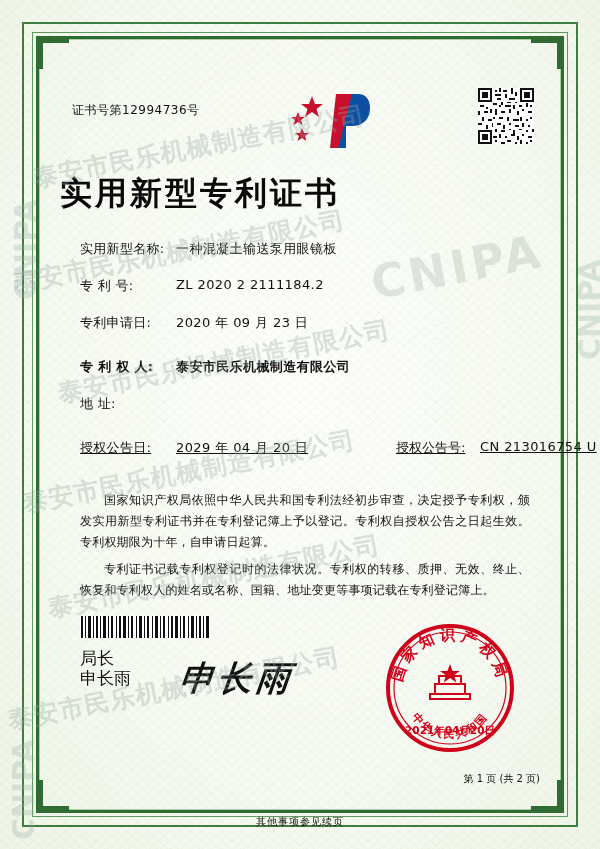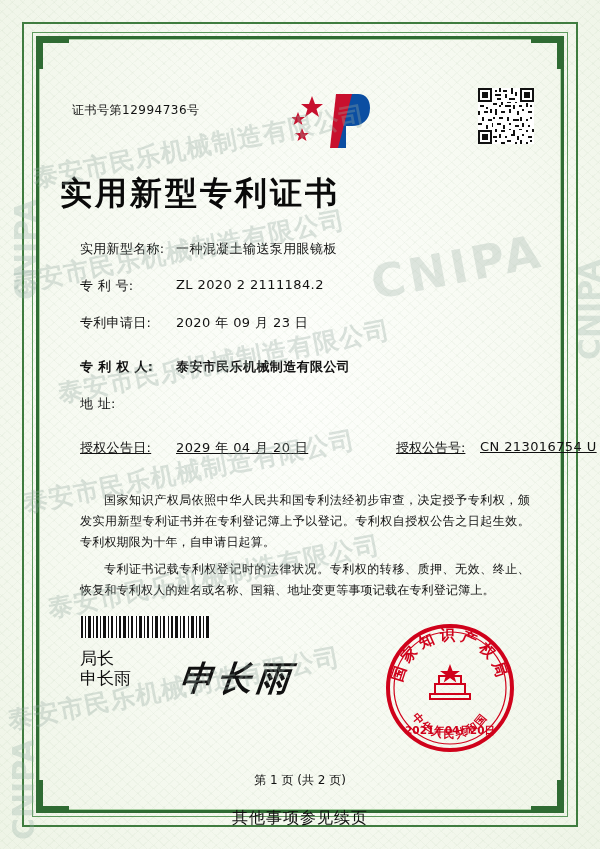--- a/index.html
+++ b/index.html
@@ -127,26 +127,26 @@
     font-size:34px;color:#111;font-family:"DejaVu Serif","Liberation Serif",serif;
     font-style:italic;font-weight:700;letter-spacing:4px;
     transform:skewX(-6deg);
   }
 
   .seal{
     position:absolute;right:24px;top:562px;width:132px;height:132px;
   }
 
   .pageno{
-    position:absolute;left:0;right:0;top:712px;text-align:center;
-    font-size:12px;color:#111;
+    position:absolute;left:0;right:0;top:712px;text-align:right;
+    font-size:10px;color:#111;
   }
   .footnote{
     position:absolute;left:0;right:0;bottom:-28px;text-align:center;
-    font-size:16px;color:#111;letter-spacing:1px;
+    font-size:10px;color:#111;letter-spacing:1px;
   }
 </style>
 </head>
 <body>
 
 <div class="page">
   <div class="texture"></div>
 
   <div class="border-outer"></div>
   <div class="border-inner"></div>

